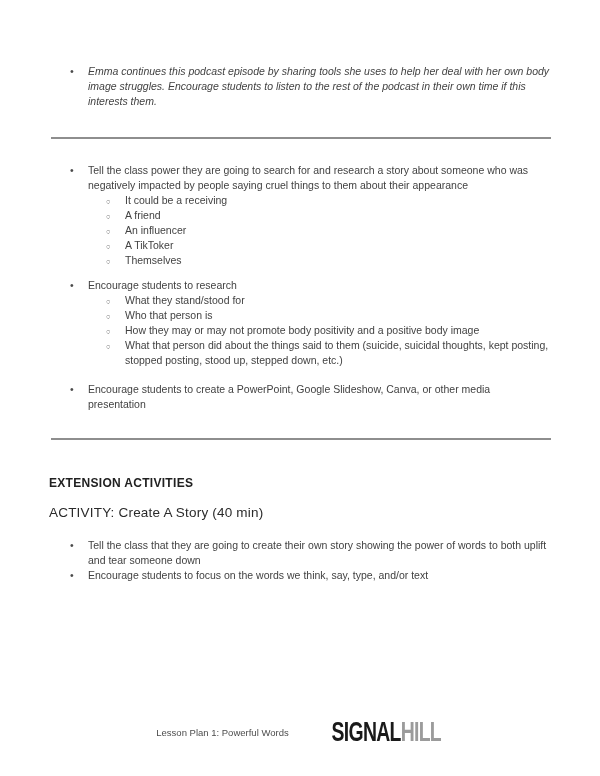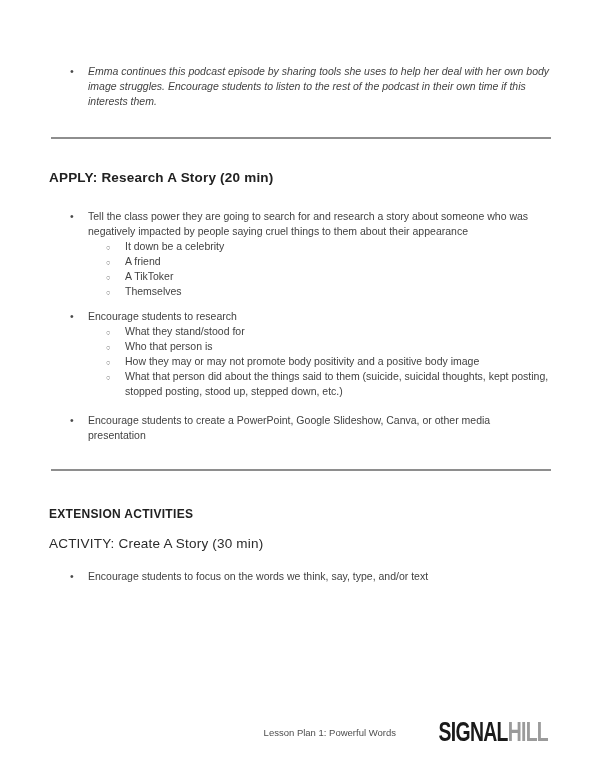--- a/index.html
+++ b/index.html
@@ -23,21 +23,21 @@
   .divider-2{margin-top:26px;}
   h2.apply{margin:31px 0 0 0;font-size:13.5px;font-weight:bold;color:#212121;letter-spacing:0.2px;}
   h3.extension{margin:36px 0 0 0;font-size:12px;font-weight:bold;color:#212121;letter-spacing:0.3px;}
   h2.activity{margin:15px 0 0 0;font-size:13.5px;font-weight:500;color:#2b2b2b;letter-spacing:0.2px;}
   .mt24{margin-top:24px;}
   .mt10{margin-top:10px;}
   .mt14{margin-top:14px;}
   .mt18{margin-top:18px;}
   .footer{
     position:absolute;left:49px;right:52px;top:720px;
-    display:flex;justify-content:flex-end;align-items:flex-end;
+    display:flex;justify-content:center;align-items:flex-end;
   }
   .footer-left{font-size:9.5px;color:#4d4d4d;padding-bottom:6px;}
   .logo{
     font-family:"Liberation Sans","DejaVu Sans",sans-serif;
     font-weight:bold;font-size:27px;line-height:24px;
     letter-spacing:-1px;
     transform:scale(0.72,1.05);transform-origin:right bottom;
     white-space:nowrap;
   }
   .logo .p1{color:#1a1a1a;}
@@ -47,28 +47,28 @@
 <body>
 
 <div class="page">
 
   <ul class="l1">
     <li class="italic">Emma continues this podcast episode by sharing tools she uses to help her deal with her own body image struggles. Encourage students to listen to the rest of the podcast in their own time if this interests them.</li>
   </ul>
 
   <hr class="divider">
 
-  <h2 class="apply">APPLY: Research A Story (20 min)</h2>
 
   <ul class="l1 mt24">
     <li>Tell the class power they are going to search for and research a story about someone who was negatively impacted by people saying cruel things to them about their appearance</li>
   </ul>
   <ul class="l2">
-    <li>It down be a celebrity</li>
+    <li>It could be a receiving</li>
     <li>A friend</li>
+    <li>An influencer</li>
     <li>A TikToker</li>
     <li>Themselves</li>
   </ul>
 
   <ul class="l1 mt10">
     <li>Encourage students to research</li>
   </ul>
   <ul class="l2">
     <li>What they stand/stood for</li>
     <li>Who that person is</li>
@@ -77,23 +77,24 @@
   </ul>
 
   <ul class="l1 mt14">
     <li>Encourage students to create a PowerPoint, Google Slideshow, Canva, or other media presentation</li>
   </ul>
 
   <hr class="divider divider-2">
 
   <h3 class="extension">EXTENSION ACTIVITIES</h3>
 
-  <h2 class="activity">ACTIVITY: Create A Story (30 min)</h2>
+  <h2 class="activity">ACTIVITY: Create A Story (40 min)</h2>
 
   <ul class="l1 mt18">
+    <li>Tell the class that they are going to create their own story showing the power of words to both uplift and tear someone down</li>
     <li>Encourage students to focus on the words we think, say, type, and/or text</li>
   </ul>
 
   <div class="footer">
     <div class="footer-left">Lesson Plan 1: Powerful Words</div>
     <div class="logo"><span class="p1">SIGNAL</span><span class="p2">HILL</span></div>
   </div>
 
 </div>
 

